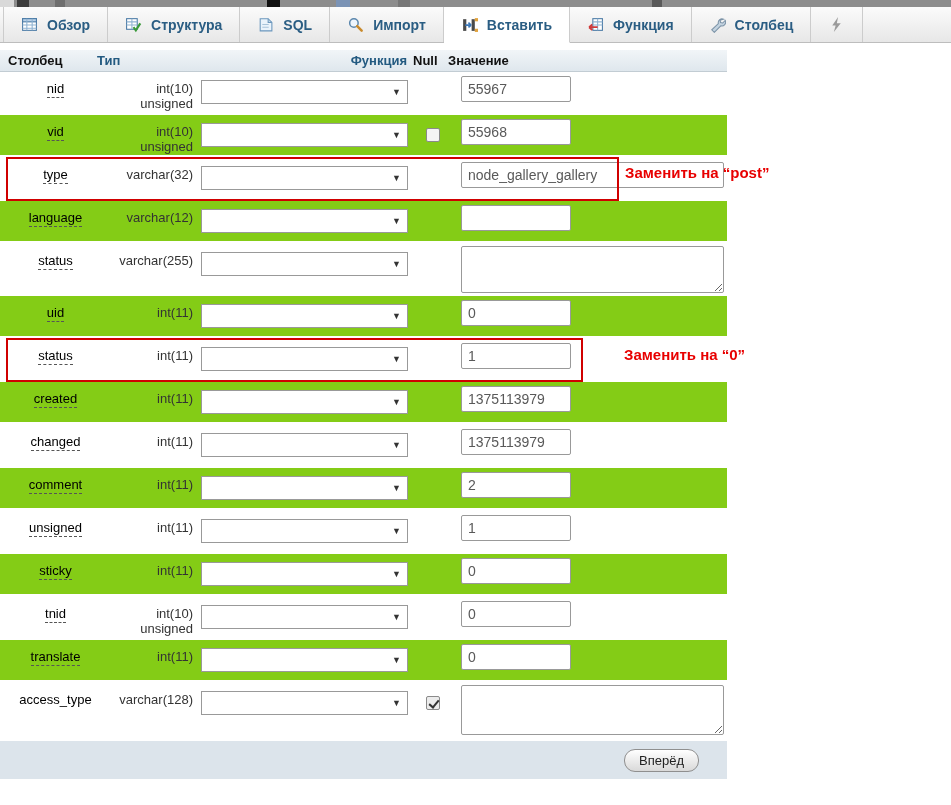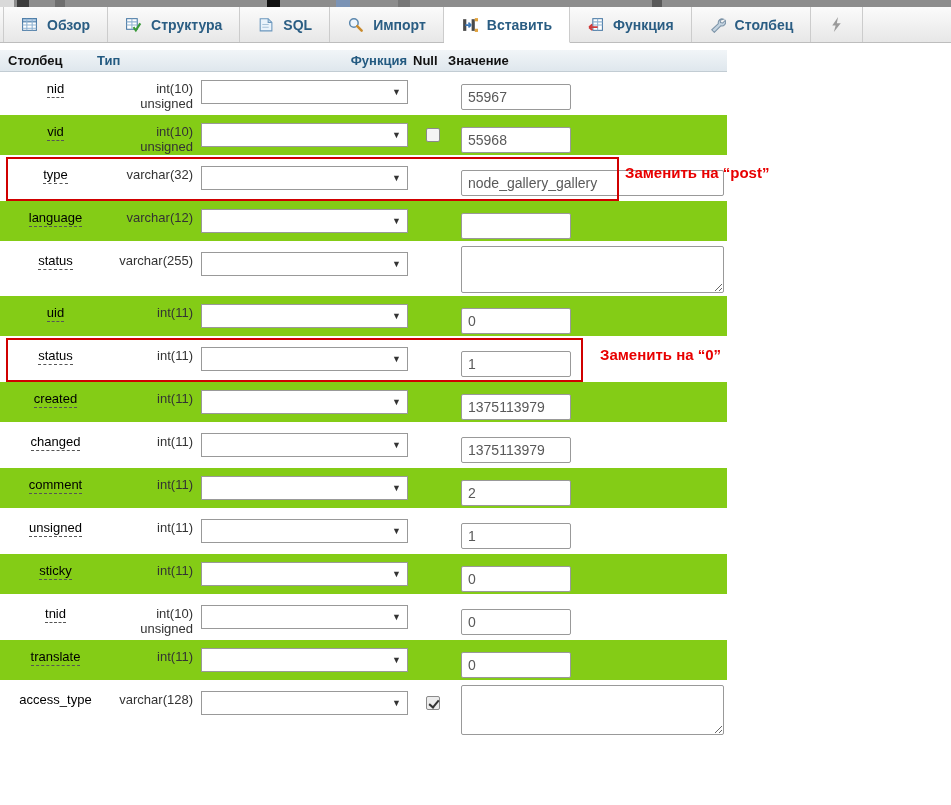--- a/index.html
+++ b/index.html
@@ -47,21 +47,21 @@
     background: #fff; border: 1px solid #999; cursor: pointer; }
   .selectbox .arrow { position: absolute; right: 6px; top: 6px; font-size: 9px; color: #333; }
   .c4 { width: 36px; display: flex; justify-content: center; }
   .cb { width: 14px; height: 14px; margin-top: 13px; border: 1px solid #8a8a8a;
     border-radius: 2px; background: #f4f4f4; position: relative; cursor: pointer; }
   .cb.checked { background: #ececec; }
   .cb.checked::after { content: ""; position: absolute; left: 4px; top: 1px;
     width: 4px; height: 8px; border-right: 2px solid #333; border-bottom: 2px solid #333;
     transform: rotate(40deg); }
   .c5 { flex: 1; }
-  .val-input { display: block; height: 26px; margin: 12px 0 0 10px; border: 1px solid #999;
+  .val-input { display: block; height: 26px; margin: 4px 0 0 10px; border: 1px solid #999;
     border-radius: 2px; background: #fff; font-family: "Liberation Sans", sans-serif;
     font-size: 14px; color: #595959; padding: 0 6px; }
   .val-input.sm { width: 110px; }
   .val-input.wide { width: 263px; }
   .val-textarea { display: block; width: 263px; margin: 2px 0 0 10px; border: 1px solid #999;
     border-radius: 2px; background: #fff; font-family: "Liberation Sans", sans-serif;
     font-size: 14px; color: #595959; padding: 2px 6px; resize: both; }
   .val-textarea.t-title { height: 47px; }
   .val-textarea.t-access { height: 50px; }
 
@@ -72,21 +72,21 @@
     padding: 3px 14px; border: 1px solid #8f8f8f; border-radius: 11px;
     background: linear-gradient(#ffffff, #d9d9d9); cursor: pointer; }
 
   
   .redbox { position: absolute; border: 2px solid #d00000; pointer-events: none; }
   #redbox1 { left: 6px; top: 114px; width: 613px; height: 44px; }
   #redbox2 { left: 6px; top: 295px; width: 577px; height: 44px; }
   .redtext { position: absolute; font-size: 15px; font-weight: bold; color: #e80000;
     line-height: 20px; white-space: nowrap; }
   #ann1 { left: 625px; top: 120px; }
-  #ann2 { left: 600px; top: 302px; }
+  #ann2 { left: 624px; top: 302px; }
 </style>
 </head>
 <body>
 
 <div id="strip" style="background: rgb(141, 141, 141);">
     <div class="seg" style="left: 0px; width: 14px; background: rgb(217, 217, 217);"></div>
     <div class="seg" style="left: 17px; width: 12px; background: rgb(60, 60, 60);"></div>
     <div class="seg" style="left: 55px; width: 10px; background: rgb(110, 110, 110);"></div>
     <div class="seg" style="left: 267px; width: 13px; background: rgb(17, 17, 17);"></div>
     <div class="seg" style="left: 336px; width: 14px; background: rgb(123, 147, 181);"></div>
@@ -377,18 +377,21 @@
     </div>
     <div class="c4">
           <div class="cb checked"></div>
         </div>
     <div class="c5">
           <textarea class="val-textarea t-access" style=""></textarea>
         </div>
   </div>
     </div>
 
+  <div class="footerbar">
+    <button class="go-btn">Вперёд</button>
+  </div>
 
   <div class="redbox" id="redbox1"></div>
   <div class="redbox" id="redbox2"></div>
   <div class="redtext" id="ann1">Заменить на “post”</div>
   <div class="redtext" id="ann2">Заменить на “0”</div>
 </div>
 
 </body></html>

